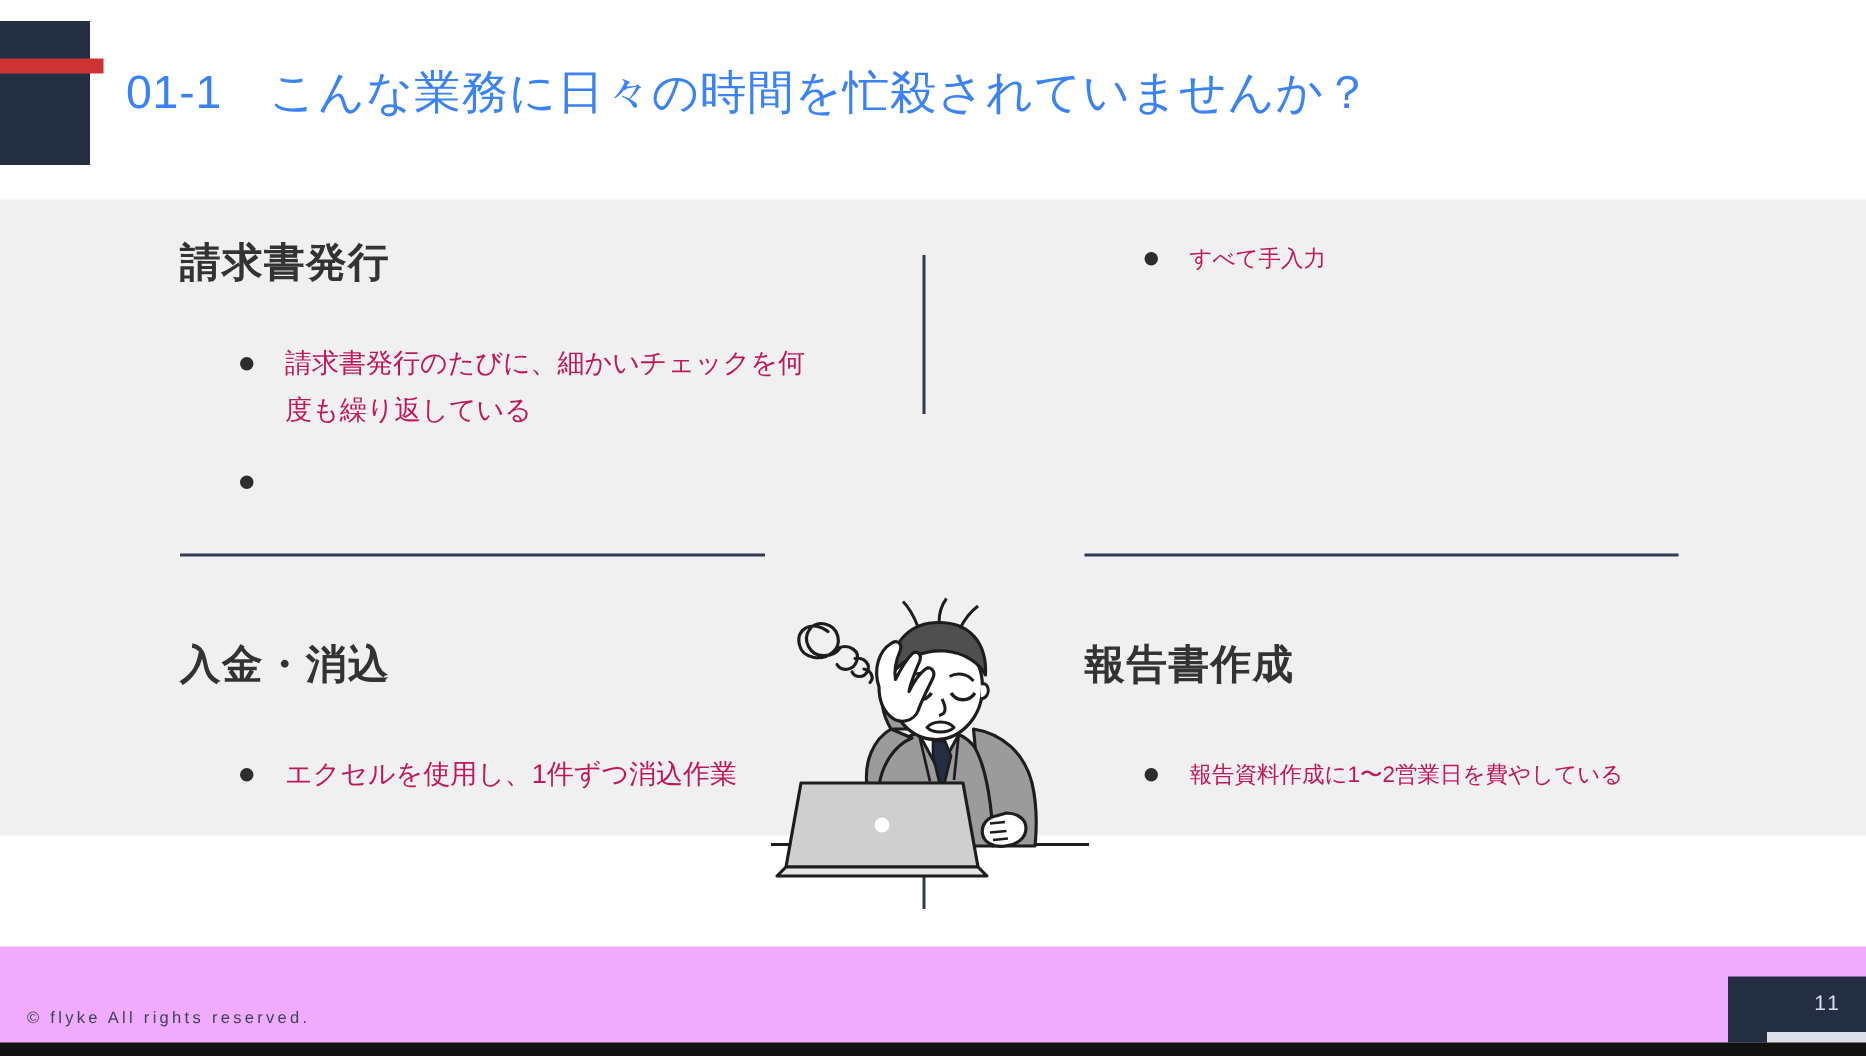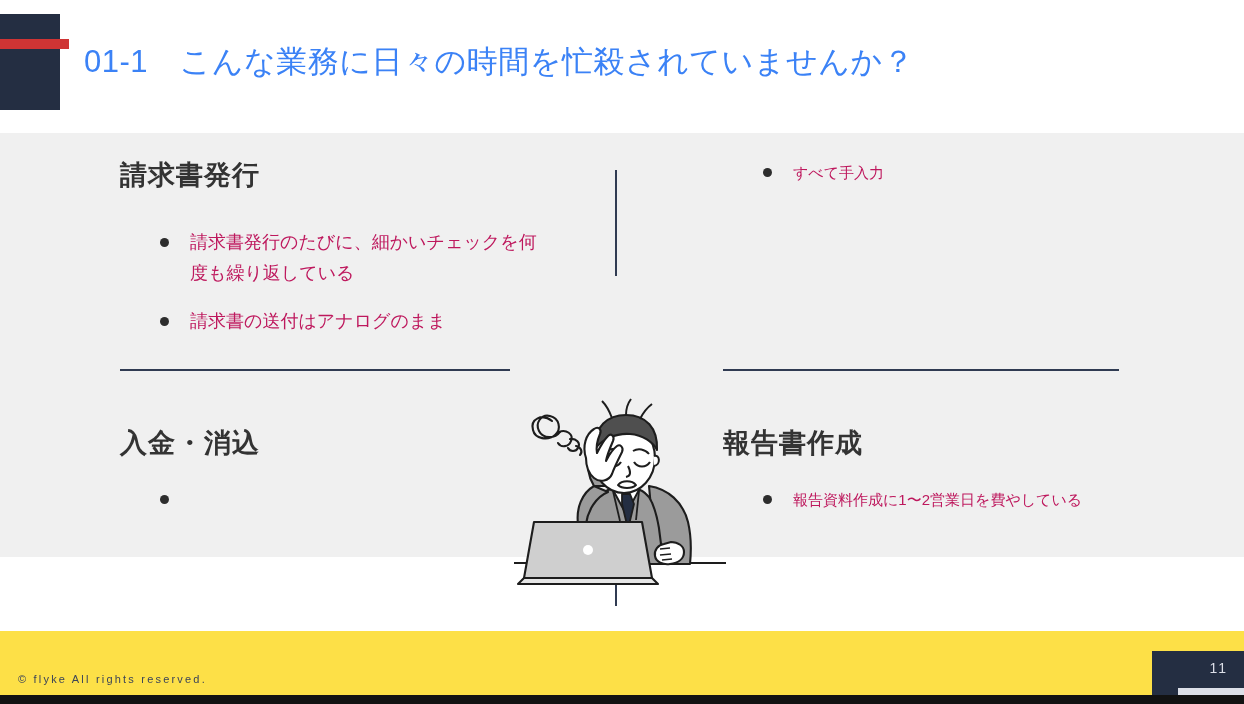--- a/index.html
+++ b/index.html
@@ -87,21 +87,21 @@
   #quad-br { left: 723px; top: 292px; width: 470px; }
 
   .quad-heading {
     font-size: 27px;
     font-weight: bold;
     color: #333333;
     letter-spacing: 1px;
     margin: 0 0 34px 0;
     white-space: nowrap;
   }
-  #quad-bl .quad-heading, #quad-br .quad-heading { margin-bottom: 23px; }
+  #quad-bl .quad-heading, #quad-br .quad-heading { margin-bottom: 40px; }
 
   .bullets { list-style: none; margin: 0; padding: 0; }
   .bullet-item {
     position: relative;
     padding-left: 70px;
     font-size: 18px;
     line-height: 31px;
     color: #be185d;
     margin-bottom: 17px;
   }
@@ -127,21 +127,21 @@
     width: 216px;
     height: 200px;
   }
 
   
   #footer {
     position: absolute;
     left: 0; top: 631px;
     width: 1244px;
     height: 72px;
-    background: #fde047;
+    background: #f0abfc;
   }
   #copyright {
     position: absolute;
     left: 18px;
     top: 42px;
     font-size: 11px;
     letter-spacing: 2.2px;
     color: #3b4458;
     white-space: nowrap;
   }
@@ -197,39 +197,39 @@
 
     <div class="quad" id="quad-tl">
       <div class="quad-heading">請求書発行</div>
       <ul class="bullets">
         <li class="bullet-item">
           <span class="bullet-dot"></span>
           <span class="bullet-text">請求書発行のたびに、細かいチェックを何度も繰り返している</span>
         </li>
         <li class="bullet-item">
           <span class="bullet-dot"></span>
-          <span class="bullet-text">請求書の送付はアナログのまま</span>
         </li>
       </ul>
     </div>
 
     <div class="quad" id="quad-tr">
       <ul class="bullets">
         <li class="bullet-item">
           <span class="bullet-dot"></span>
           <span class="bullet-text">すべて手入力</span>
         </li>
       </ul>
     </div>
 
     <div class="quad" id="quad-bl">
       <div class="quad-heading">入金・消込</div>
       <ul class="bullets">
         <li class="bullet-item">
           <span class="bullet-dot"></span>
+          <span class="bullet-text">エクセルを使用し、1件ずつ消込作業</span>
         </li>
       </ul>
     </div>
 
     <div class="quad" id="quad-br">
       <div class="quad-heading">報告書作成</div>
       <ul class="bullets">
         <li class="bullet-item">
           <span class="bullet-dot"></span>
           <span class="bullet-text">報告資料作成に1〜2営業日を費やしている</span>

